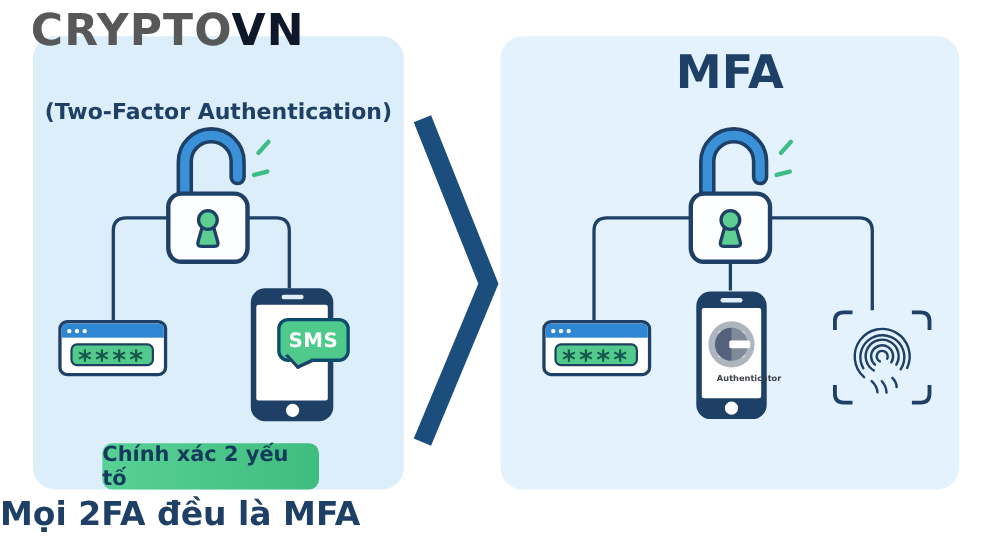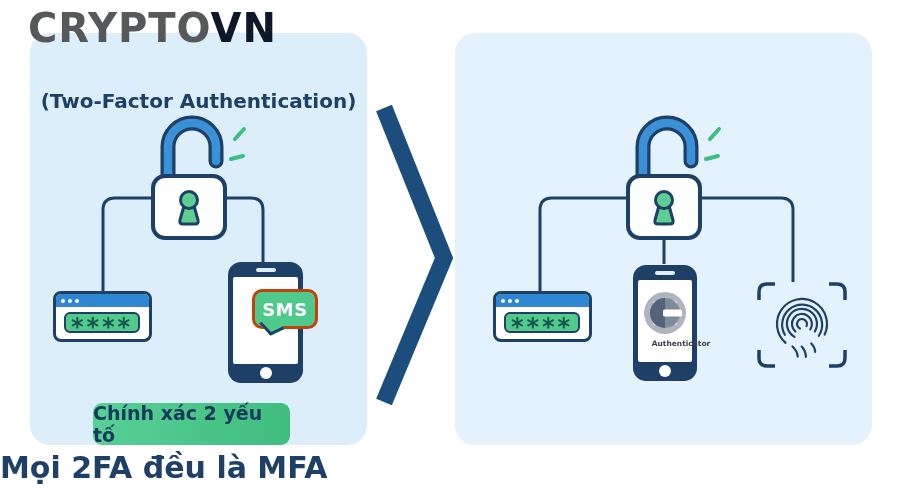--- a/index.html
+++ b/index.html
@@ -30,21 +30,21 @@
     display:flex;align-items:center;justify-content:center;}
   .pw-text{font-size:24px;font-weight:800;letter-spacing:3px;color:#17564e;margin-top:9px;}
   
   .phone{position:absolute;background:#1e3f66;border-radius:13px;}
   .phone .screen{position:absolute;left:5px;right:5px;top:15px;bottom:19px;background:#ffffff;border-radius:2px;}
   .phone .speaker{position:absolute;top:6px;left:50%;transform:translateX(-50%);width:20px;height:4px;
     background:#dfeef9;border-radius:2px;}
   .phone .home{position:absolute;bottom:4px;left:50%;transform:translateX(-50%);width:12px;height:12px;
     border-radius:50%;background:#ffffff;}
   
-  .sms-bubble{position:absolute;width:66px;height:40px;background:#4fca8c;border:3px solid #c2410c;
+  .sms-bubble{position:absolute;width:66px;height:40px;background:#4fca8c;border:3px solid #0c4a6e;
     border-radius:10px;box-sizing:border-box;display:flex;align-items:center;justify-content:center;z-index:3;}
   .sms-bubble .txt{color:#ffffff;font-weight:800;font-size:18px;letter-spacing:0.5px;}
   .sms-tail{position:absolute;left:9px;bottom:-8px;width:13px;height:13px;background:#4fca8c;
     border-left:3px solid #1e3f66;border-bottom:3px solid #1e3f66;transform:rotate(-25deg) skewX(18deg);}
   
   .auth-label{position:absolute;left:0;top:74px;width:100%;text-align:center;
     font-size:7.5px;font-weight:700;color:#3b3f46;padding-left:16px;}
   
   .badge{position:absolute;height:42px;border-radius:9px;background:linear-gradient(90deg,#58d096,#3fbd7e);
     display:flex;align-items:center;justify-content:center;
@@ -105,20 +105,21 @@
     </div>
 
     <div class="badge" style="left:63px;top:370px;width:197px;">Chính xác 2 yếu tố</div>
   </div>
 
   <svg class="chevron" width="90" height="310" viewBox="0 0 90 310">
     <polyline points="14,8 74,158 14,302" fill="none" stroke="#1b4e7c" stroke-width="17"></polyline>
   </svg>
 
   <div class="panel right">
+    <div class="panel-title">MFA</div>
 
     <svg class="scene" width="417" height="412" viewBox="0 0 417 412">
 
       <path d="M173,165 H97 Q85,165 85,177 V258" fill="none" stroke="#1e3f66" stroke-width="3"></path>
       <path d="M209,205 V231" fill="none" stroke="#1e3f66" stroke-width="3"></path>
       <path d="M245,165 H326 Q338,165 338,177 V249" fill="none" stroke="#1e3f66" stroke-width="3"></path>
 
       <path d="M188,152 V114 A24 24 0 0 1 236,114 V128" fill="none" stroke="#1e3f66" stroke-width="15" stroke-linecap="round"></path>
       <path d="M188,152 V114 A24 24 0 0 1 236,114 V128" fill="none" stroke="#3a91d8" stroke-width="8.5" stroke-linecap="round"></path>
 

